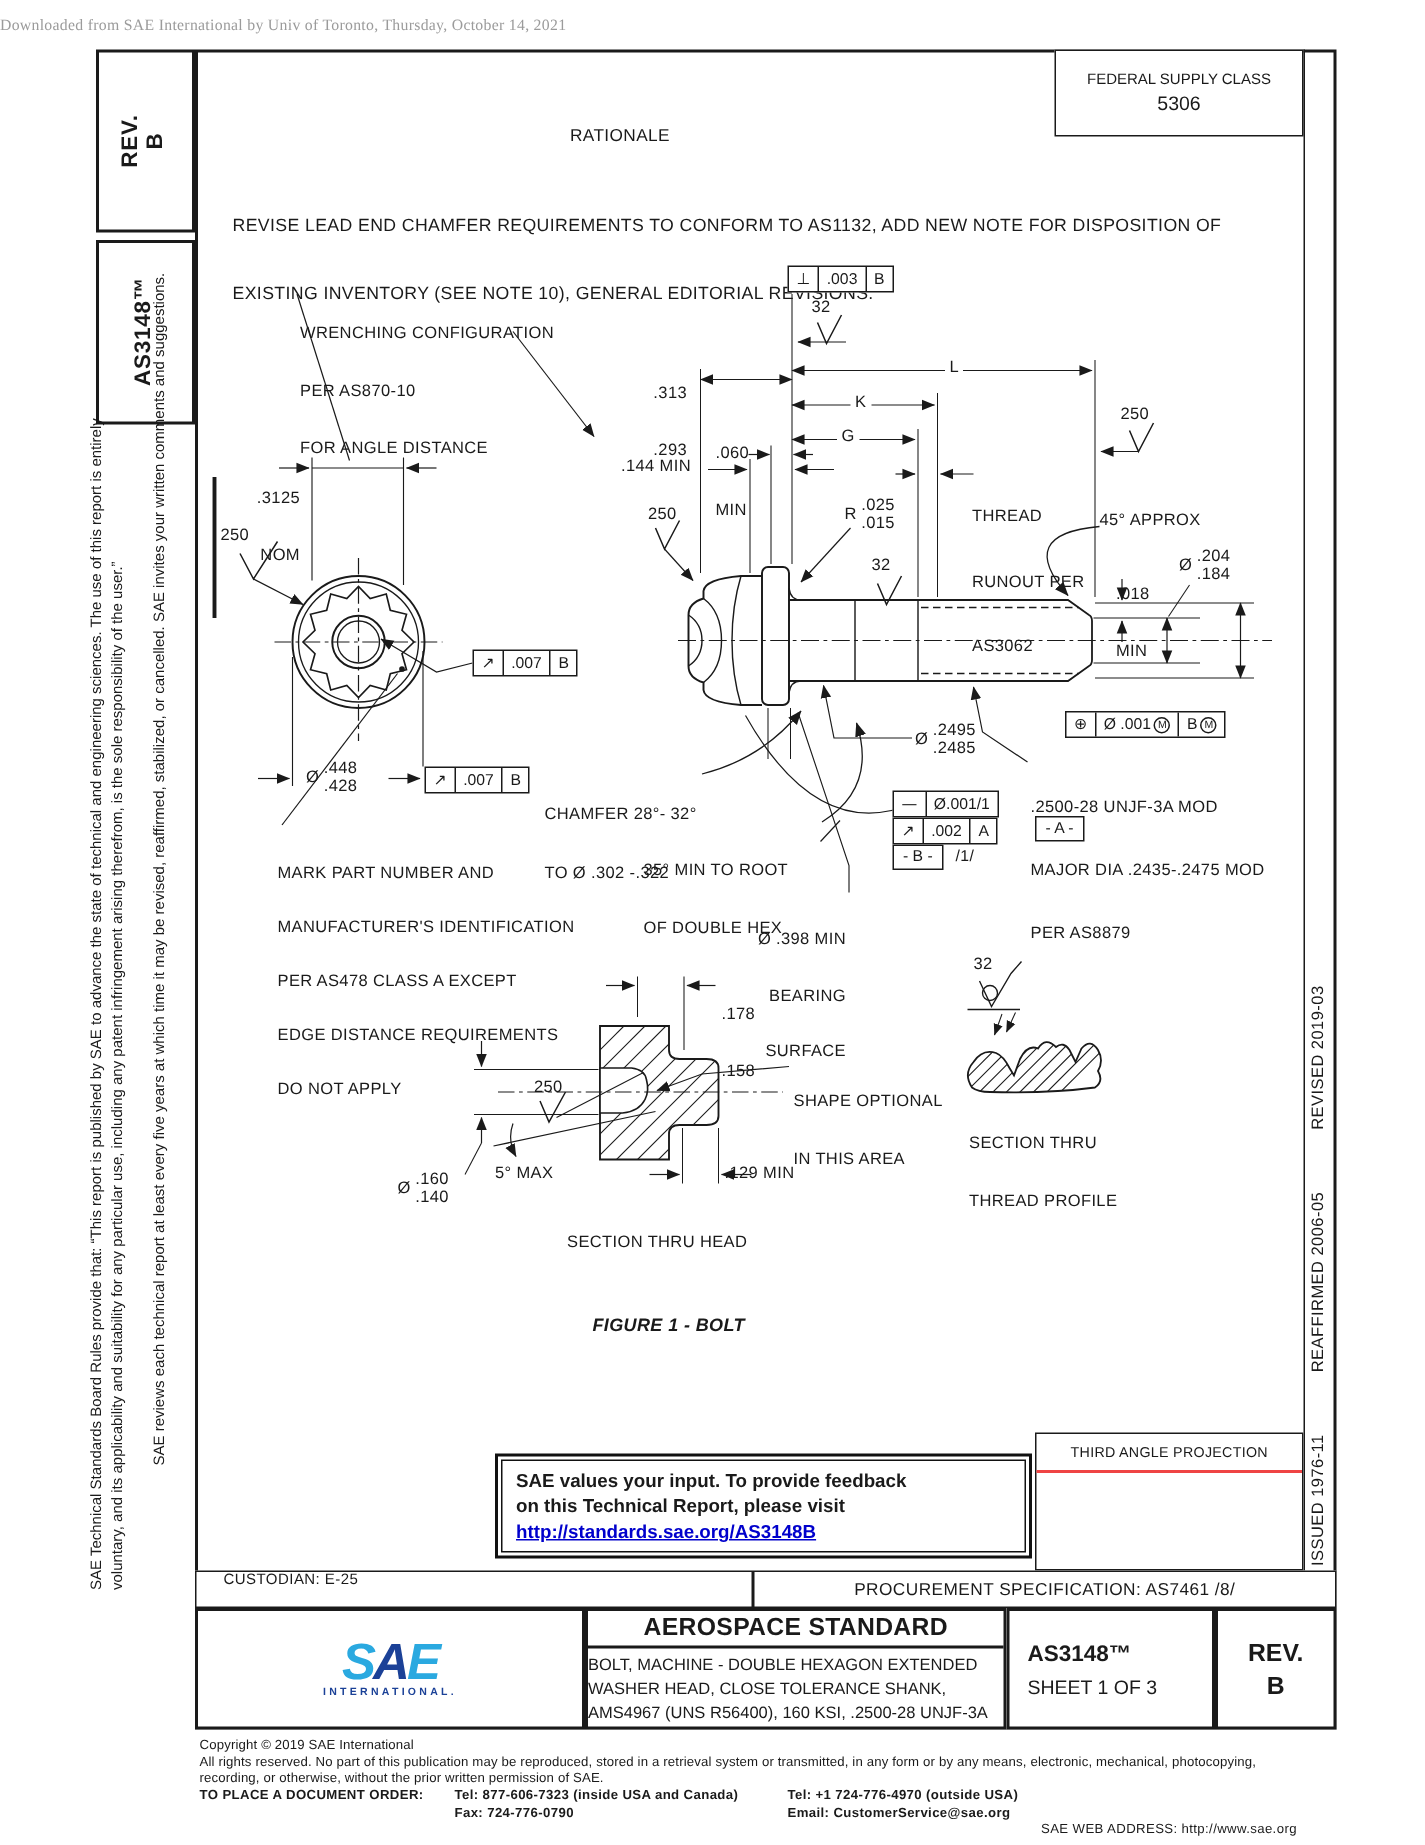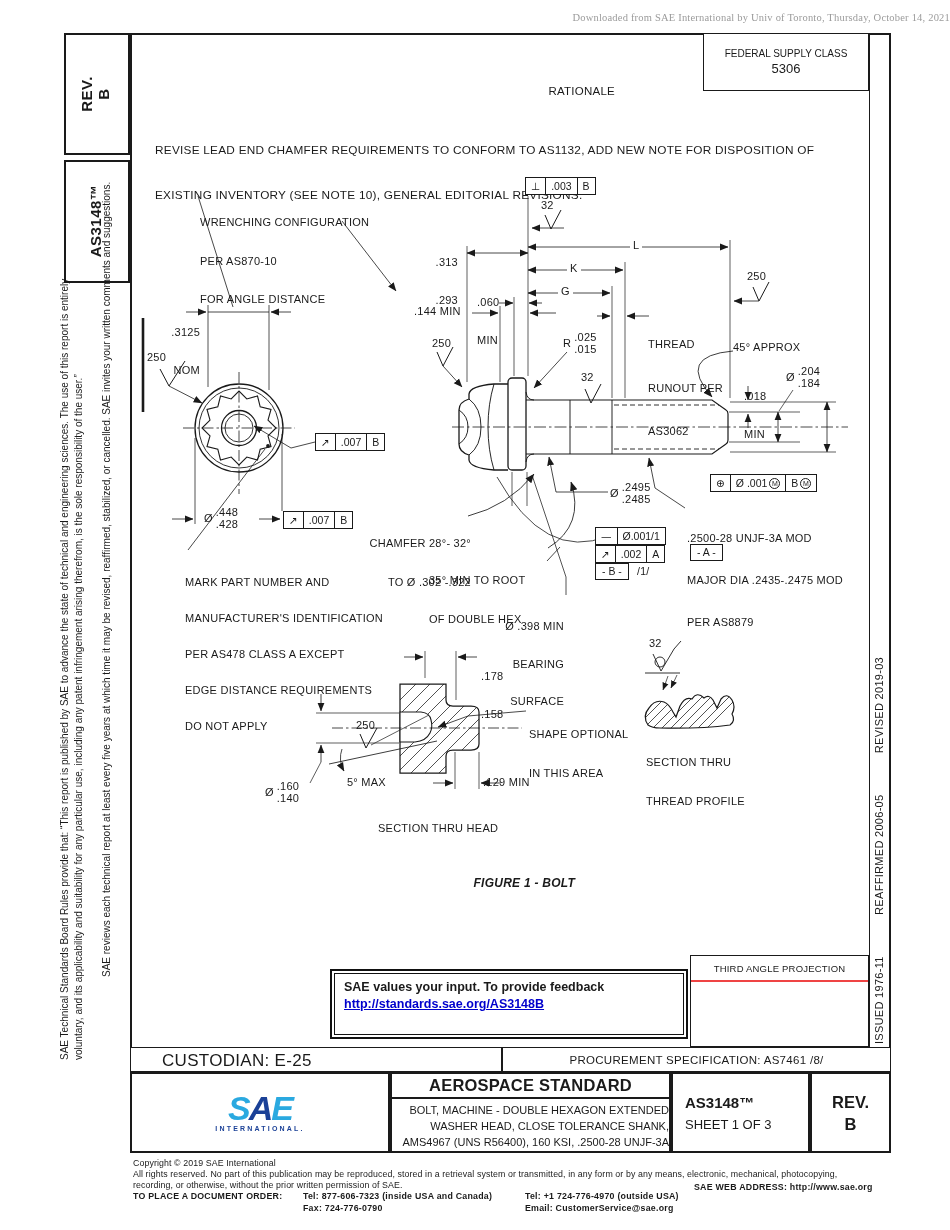--- a/index.html
+++ b/index.html
@@ -6,21 +6,21 @@
   html,body { background:#ffffff; }
   #page {
     position:relative; width:950px; height:1230px; background:#fff;
     font-family:"Liberation Sans","DejaVu Sans",sans-serif; color:#1a1a1a; overflow:hidden;
   }
   .abs { position:absolute; }
   .box { position:absolute; border:2px solid #1a1a1a; background:#fff; }
   .thinbox { position:absolute; border:1.5px solid #1a1a1a; background:#fff; }
   .lbl { position:absolute; font-size:11px; line-height:1.15; letter-spacing:.25px; white-space:pre; color:#1a1a1a; }
   .bg { background:#fff; padding:0 3px; }
-  .ctr { text-align:right; }
+  .ctr { text-align:left; }
   .rt { text-align:right; }
   .vtext { position:absolute; transform:rotate(-90deg); transform-origin:left top; white-space:nowrap; }
   .fcf { position:absolute; display:inline-flex; align-items:stretch; border:1.3px solid #1a1a1a; background:#fff; font-size:10.5px; line-height:14px; }
   .fcf .cell { padding:1px 5px; display:flex; align-items:center; gap:2px; }
   .fcf .cell + .cell { border-left:1.3px solid #1a1a1a; }
   .fcf .sym { font-family:"DejaVu Sans",sans-serif; min-width:17px; justify-content:center; }
   .mc { display:inline-flex; width:11px; height:11px; border:1px solid #1a1a1a; border-radius:50%; font-size:7px; align-items:center; justify-content:center; line-height:1; }
   .datum { position:absolute; border:1.3px solid #1a1a1a; background:#fff; padding:1px 6px; font-size:10.5px; line-height:13px; }
   .stack { display:inline-flex; flex-direction:column; line-height:1.12; }
   .dia { display:flex; align-items:center; gap:3px; }
@@ -389,47 +389,48 @@
 
   <div class="lbl" style="left:481px;top:645px;">
     <div>.178</div>
     <div>.158</div>
   </div>
   <div class="lbl" style="left:529px;top:702px;line-height:13px;">
     <div>SHAPE OPTIONAL</div>
     <div>IN THIS AREA</div>
   </div>
   <div class="lbl" style="left:356px;top:719px;">250</div>
-  <div class="lbl" style="left:347px;top:776px;">5° MAX</div>
+  <div class="lbl" style="left:330px;top:776px;">5° MAX</div>
   <div class="lbl" style="left:483px;top:776px;">.129 MIN</div>
   <div class="lbl dia" style="left:265px;top:780px;">
     <span>Ø</span>
     <span class="stack"><span>.160</span><span>.140</span></span>
   </div>
   <div class="lbl" style="left:378px;top:822px;">SECTION THRU HEAD</div>
 
   <div class="lbl" style="left:646px;top:731px;line-height:12.7px;">
     <div>SECTION THRU</div>
     <div>THREAD PROFILE</div>
   </div>
 
   <div class="lbl ctr" style="left:395px;top:877px;width:180px;font-weight:bold;font-style:italic;font-size:12px;">FIGURE 1 - BOLT</div>
 
   <div class="abs" style="left:330px;top:969px;width:358px;height:70px;border:2.5px solid #111;">
     <div class="abs" style="left:2px;top:2px;right:2px;bottom:2px;border:1.2px solid #111;padding:5px 0 0 9px;font-weight:bold;font-size:12.5px;line-height:17px;">
       <div>SAE values your input. To provide feedback</div>
+      <div>on this Technical Report, please visit</div>
       <a class="link" href="#">http://standards.sae.org/AS3148B</a>
     </div>
   </div>
 
   <div class="thinbox" style="left:690px;top:955px;width:179px;height:92px;">
     <div style="height:26px;border-bottom:2px solid #ef4444;display:flex;align-items:center;justify-content:center;font-size:9.5px;letter-spacing:.2px;">THIRD ANGLE PROJECTION</div>
   </div>
 
-  <div class="thinbox" style="left:130px;top:1047px;width:372px;height:25px;display:flex;align-items:flex-end;padding-left:31px;font-size:17px;letter-spacing:.3px;">
+  <div class="thinbox" style="left:130px;top:1047px;width:372px;height:25px;display:flex;align-items:flex-start;padding-left:18px;font-size:10px;letter-spacing:.3px;">
     <span>CUSTODIAN: E-25</span>
   </div>
   <div class="thinbox" style="left:502px;top:1047px;width:389px;height:25px;display:flex;align-items:center;justify-content:center;font-size:11.5px;letter-spacing:.3px;">
     <span>PROCUREMENT SPECIFICATION: AS7461 /8/</span>
   </div>
 
   <div class="box" style="left:130px;top:1072px;width:260px;height:81px;display:flex;flex-direction:column;align-items:center;justify-content:center;">
     <div style="font-weight:bold;font-style:italic;font-size:34px;line-height:30px;letter-spacing:-2px;font-family:'Liberation Sans',sans-serif;">
       <span style="color:#2aa9e0;">S</span><span style="color:#1b4197;">A</span><span style="color:#2aa9e0;">E</span>
     </div>
@@ -453,15 +454,15 @@
   </div>
 
   <div class="lbl" style="left:133px;top:1158px;font-size:8.8px;letter-spacing:.1px;">Copyright © 2019 SAE International</div>
   <div class="lbl" style="left:133px;top:1169px;font-size:8.8px;letter-spacing:.1px;">All rights reserved. No part of this publication may be reproduced, stored in a retrieval system or transmitted, in any form or by any means, electronic, mechanical, photocopying,</div>
   <div class="lbl" style="left:133px;top:1180px;font-size:8.8px;letter-spacing:.1px;">recording, or otherwise, without the prior written permission of SAE.</div>
   <div class="lbl" style="left:133px;top:1191px;font-size:8.8px;font-weight:bold;">TO PLACE A DOCUMENT ORDER:</div>
   <div class="lbl" style="left:303px;top:1191px;font-size:8.8px;font-weight:bold;">Tel: 877-606-7323 (inside USA and Canada)</div>
   <div class="lbl" style="left:525px;top:1191px;font-size:8.8px;font-weight:bold;">Tel: +1 724-776-4970 (outside USA)</div>
   <div class="lbl" style="left:303px;top:1203px;font-size:8.8px;font-weight:bold;">Fax: 724-776-0790</div>
   <div class="lbl" style="left:525px;top:1203px;font-size:8.8px;font-weight:bold;">Email: CustomerService@sae.org</div>
-  <div class="lbl" style="left:694px;top:1182px;font-size:8.8px;font-weight:bold;">SAE WEB ADDRESS: http://www.sae.org</div>
+  <div class="lbl" style="left:694px;top:1214px;font-size:8.8px;font-weight:normal;">SAE WEB ADDRESS: http://www.sae.org</div>
 
 </div>
 
 </body></html>

